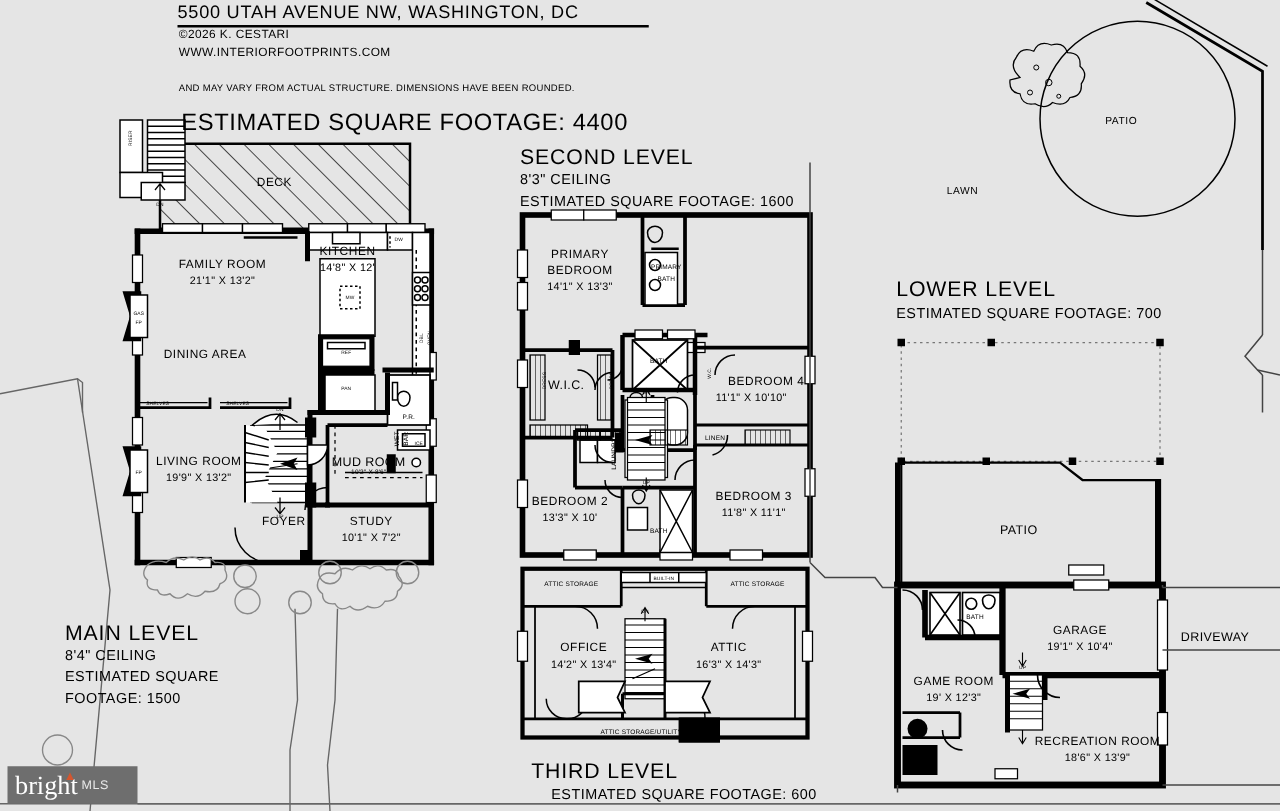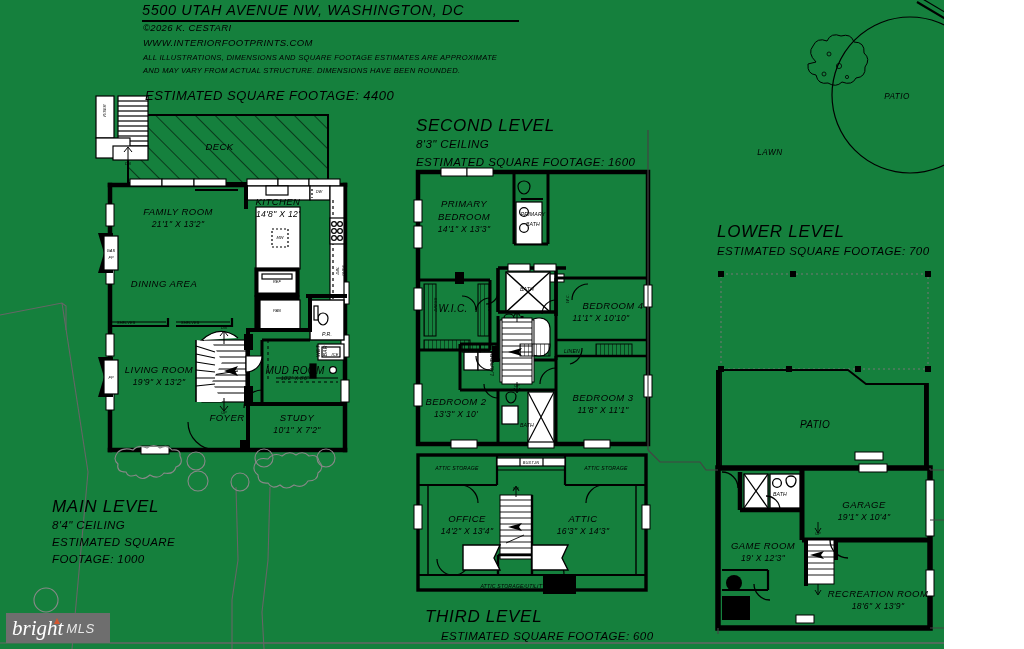--- a/index.html
+++ b/index.html
@@ -6,25 +6,24 @@
     margin: 0;
     padding: 0;
     background: #ffffff;
   }
   body {
     font-family: "Liberation Sans", sans-serif;
     -webkit-font-smoothing: antialiased;
   }
   #page {
     position: relative;
-    width: 944px;
+    width: 1024px;
     height: 649px;
     overflow: hidden;
-    background: #15803d;
-    font-style: italic;
+    background: #e5e5e5;
   }
   #plan-svg {
     position: absolute;
     left: 0;
     top: 0;
     width: 1024px;
     height: 649px;
   }
   .txt {
     position: absolute;
@@ -47,21 +46,21 @@
   }
   .t-level {
     font-size: 17px;
     letter-spacing: 0.7px;
   }
   .t-levelsub {
     font-size: 11.5px;
     letter-spacing: 0.4px;
   }
   .t-sqft-big {
-    font-size: 13px;
+    font-size: 19px;
     letter-spacing: 0.5px;
   }
   .t-room {
     font-size: 9.5px;
     letter-spacing: 0.45px;
     text-align: center;
   }
   .t-roomdim {
     font-size: 8.6px;
     letter-spacing: 0.3px;
@@ -119,21 +118,21 @@
     right: -1px;
     top: 1px;
     width: 0;
     height: 0;
     border-left: 3px solid transparent;
     border-right: 3px solid transparent;
     border-bottom: 6px solid #d4562f;
   }
   #mls-logo .mls {
     font-family: "Liberation Sans", sans-serif;
-    font-size: 13px;
+    font-size: 10px;
     color: #e8e8e8;
     margin-left: 6px;
     letter-spacing: 0.5px;
   }
 </style>
 </head>
 <body>
 
 <div id="page">
 
@@ -673,21 +672,20 @@
       </g>
       <line x1="930" y1="628" x2="1024" y2="628" stroke="#444" stroke-width="1.2"></line>
       <line x1="718" y1="628" x2="718" y2="634" stroke="#444" stroke-width="1.2"></line>
     </g>
   </svg>
 
   <div class="txt t-title" style="left:142px; top:2px;">5500 UTAH AVENUE NW, WASHINGTON, DC</div>
   <div style="position:absolute; left:142px; top:20px; width:377px; height:1.6px; background:#000;"></div>
   <div class="txt t-sub" style="left:143px; top:22px;">©2026 K. CESTARI</div>
   <div class="txt t-sub" style="left:143px; top:37px;">WWW.INTERIORFOOTPRINTS.COM</div>
-  <div class="txt t-fine" style="left:143px; top:53px;">ALL ILLUSTRATIONS, DIMENSIONS AND SQUARE FOOTAGE ESTIMATES ARE APPROXIMATE</div>
   <div class="txt t-fine" style="left:143px; top:66px;">AND MAY VARY FROM ACTUAL STRUCTURE. DIMENSIONS HAVE BEEN ROUNDED.</div>
   <div class="txt t-sqft-big" style="left:145px; top:88px;">ESTIMATED SQUARE FOOTAGE: 4400</div>
 
   <div class="txt t-room ctr" style="left:207px; top:141px;padding-left:25px;">DECK</div>
   <div class="txt t-room ctr" style="left:178px; top:206px;">FAMILY ROOM</div>
   <div class="txt t-roomdim ctr" style="left:178px; top:219px;">21'1" X 13'2"</div>
   <div class="txt t-room ctr" style="left:278px; top:196px;">KITCHEN</div>
   <div class="txt t-roomdim ctr" style="left:278px; top:209px;">14'8" X 12'</div>
   <div class="txt t-room ctr" style="left:164px; top:278px;">DINING AREA</div>
   <div class="txt t-room ctr" style="left:159px; top:364px;">LIVING ROOM</div>
@@ -713,21 +711,21 @@
   <div class="txt t-micro vert" style="left:326px; top:268px; width:22px;">DBL</div>
   <div class="txt t-micro vert" style="left:332px; top:268px; width:22px;">OVEN</div>
   <div class="txt t-micro vert" style="left:93px; top:108px; width:22px;">RISER</div>
   <div class="txt t-micro ctr" style="left:128px; top:161px;">DN</div>
   <div class="txt t-micro ctr" style="left:224px; top:325px;">DN</div>
   <div class="txt t-micro ctr" style="left:224px; top:410px;">UP</div>
 
   <div class="txt t-level" style="left:52px; top:497px;">MAIN LEVEL</div>
   <div class="txt t-levelsub" style="left:52px; top:519px;">8'4" CEILING</div>
   <div class="txt t-levelsub" style="left:52px; top:536px;">ESTIMATED SQUARE</div>
-  <div class="txt t-levelsub" style="left:52px; top:553px;">FOOTAGE: 1000</div>
+  <div class="txt t-levelsub" style="left:52px; top:553px;">FOOTAGE: 1500</div>
 
   <div class="txt t-level" style="left:416px; top:116px;">SECOND LEVEL</div>
   <div class="txt t-levelsub" style="left:416px; top:138px;">8'3" CEILING</div>
   <div class="txt t-levelsub" style="left:416px; top:156px;">ESTIMATED SQUARE FOOTAGE: 1600</div>
 
   <div class="txt t-room ctr" style="left:464px; top:198px;">PRIMARY</div>
   <div class="txt t-room ctr" style="left:464px; top:211px;">BEDROOM</div>
   <div class="txt t-roomdim ctr" style="left:464px; top:224px;">14'1" X 13'3"</div>
   <div class="txt t-tiny ctr" style="left:533px; top:211px;">PRIMARY</div>
   <div class="txt t-tiny ctr" style="left:533px; top:221px;">BATH</div>

